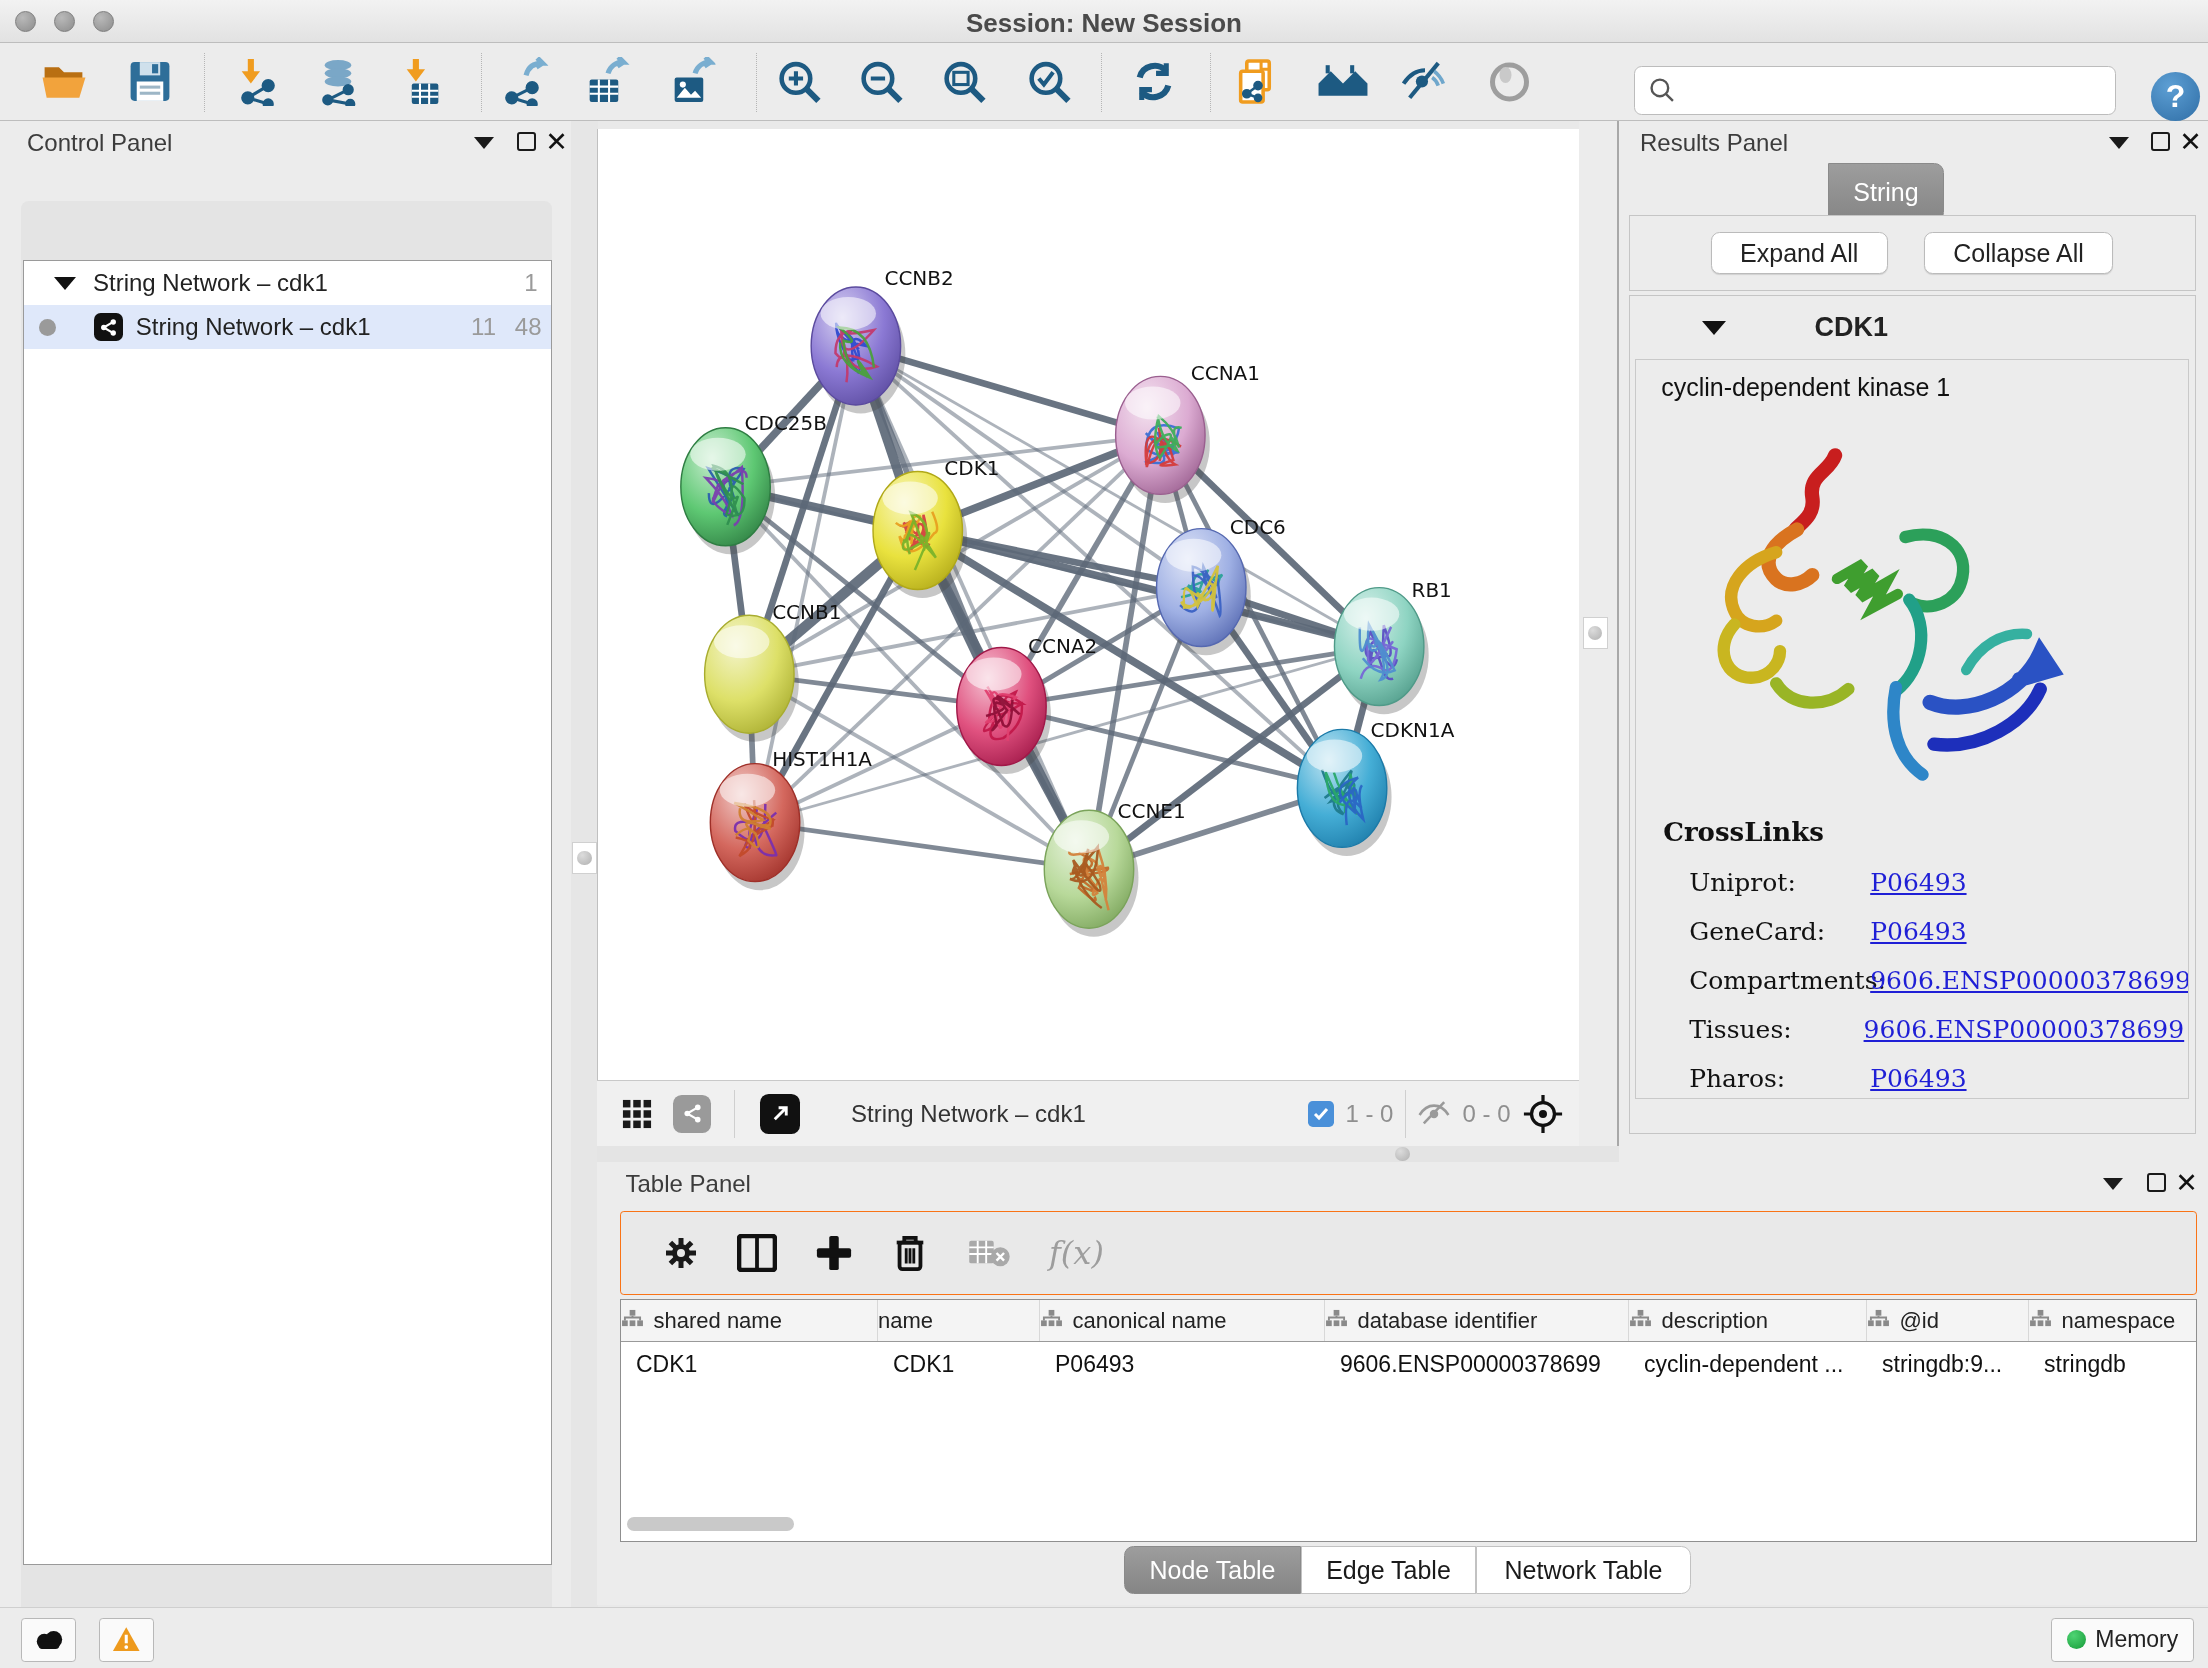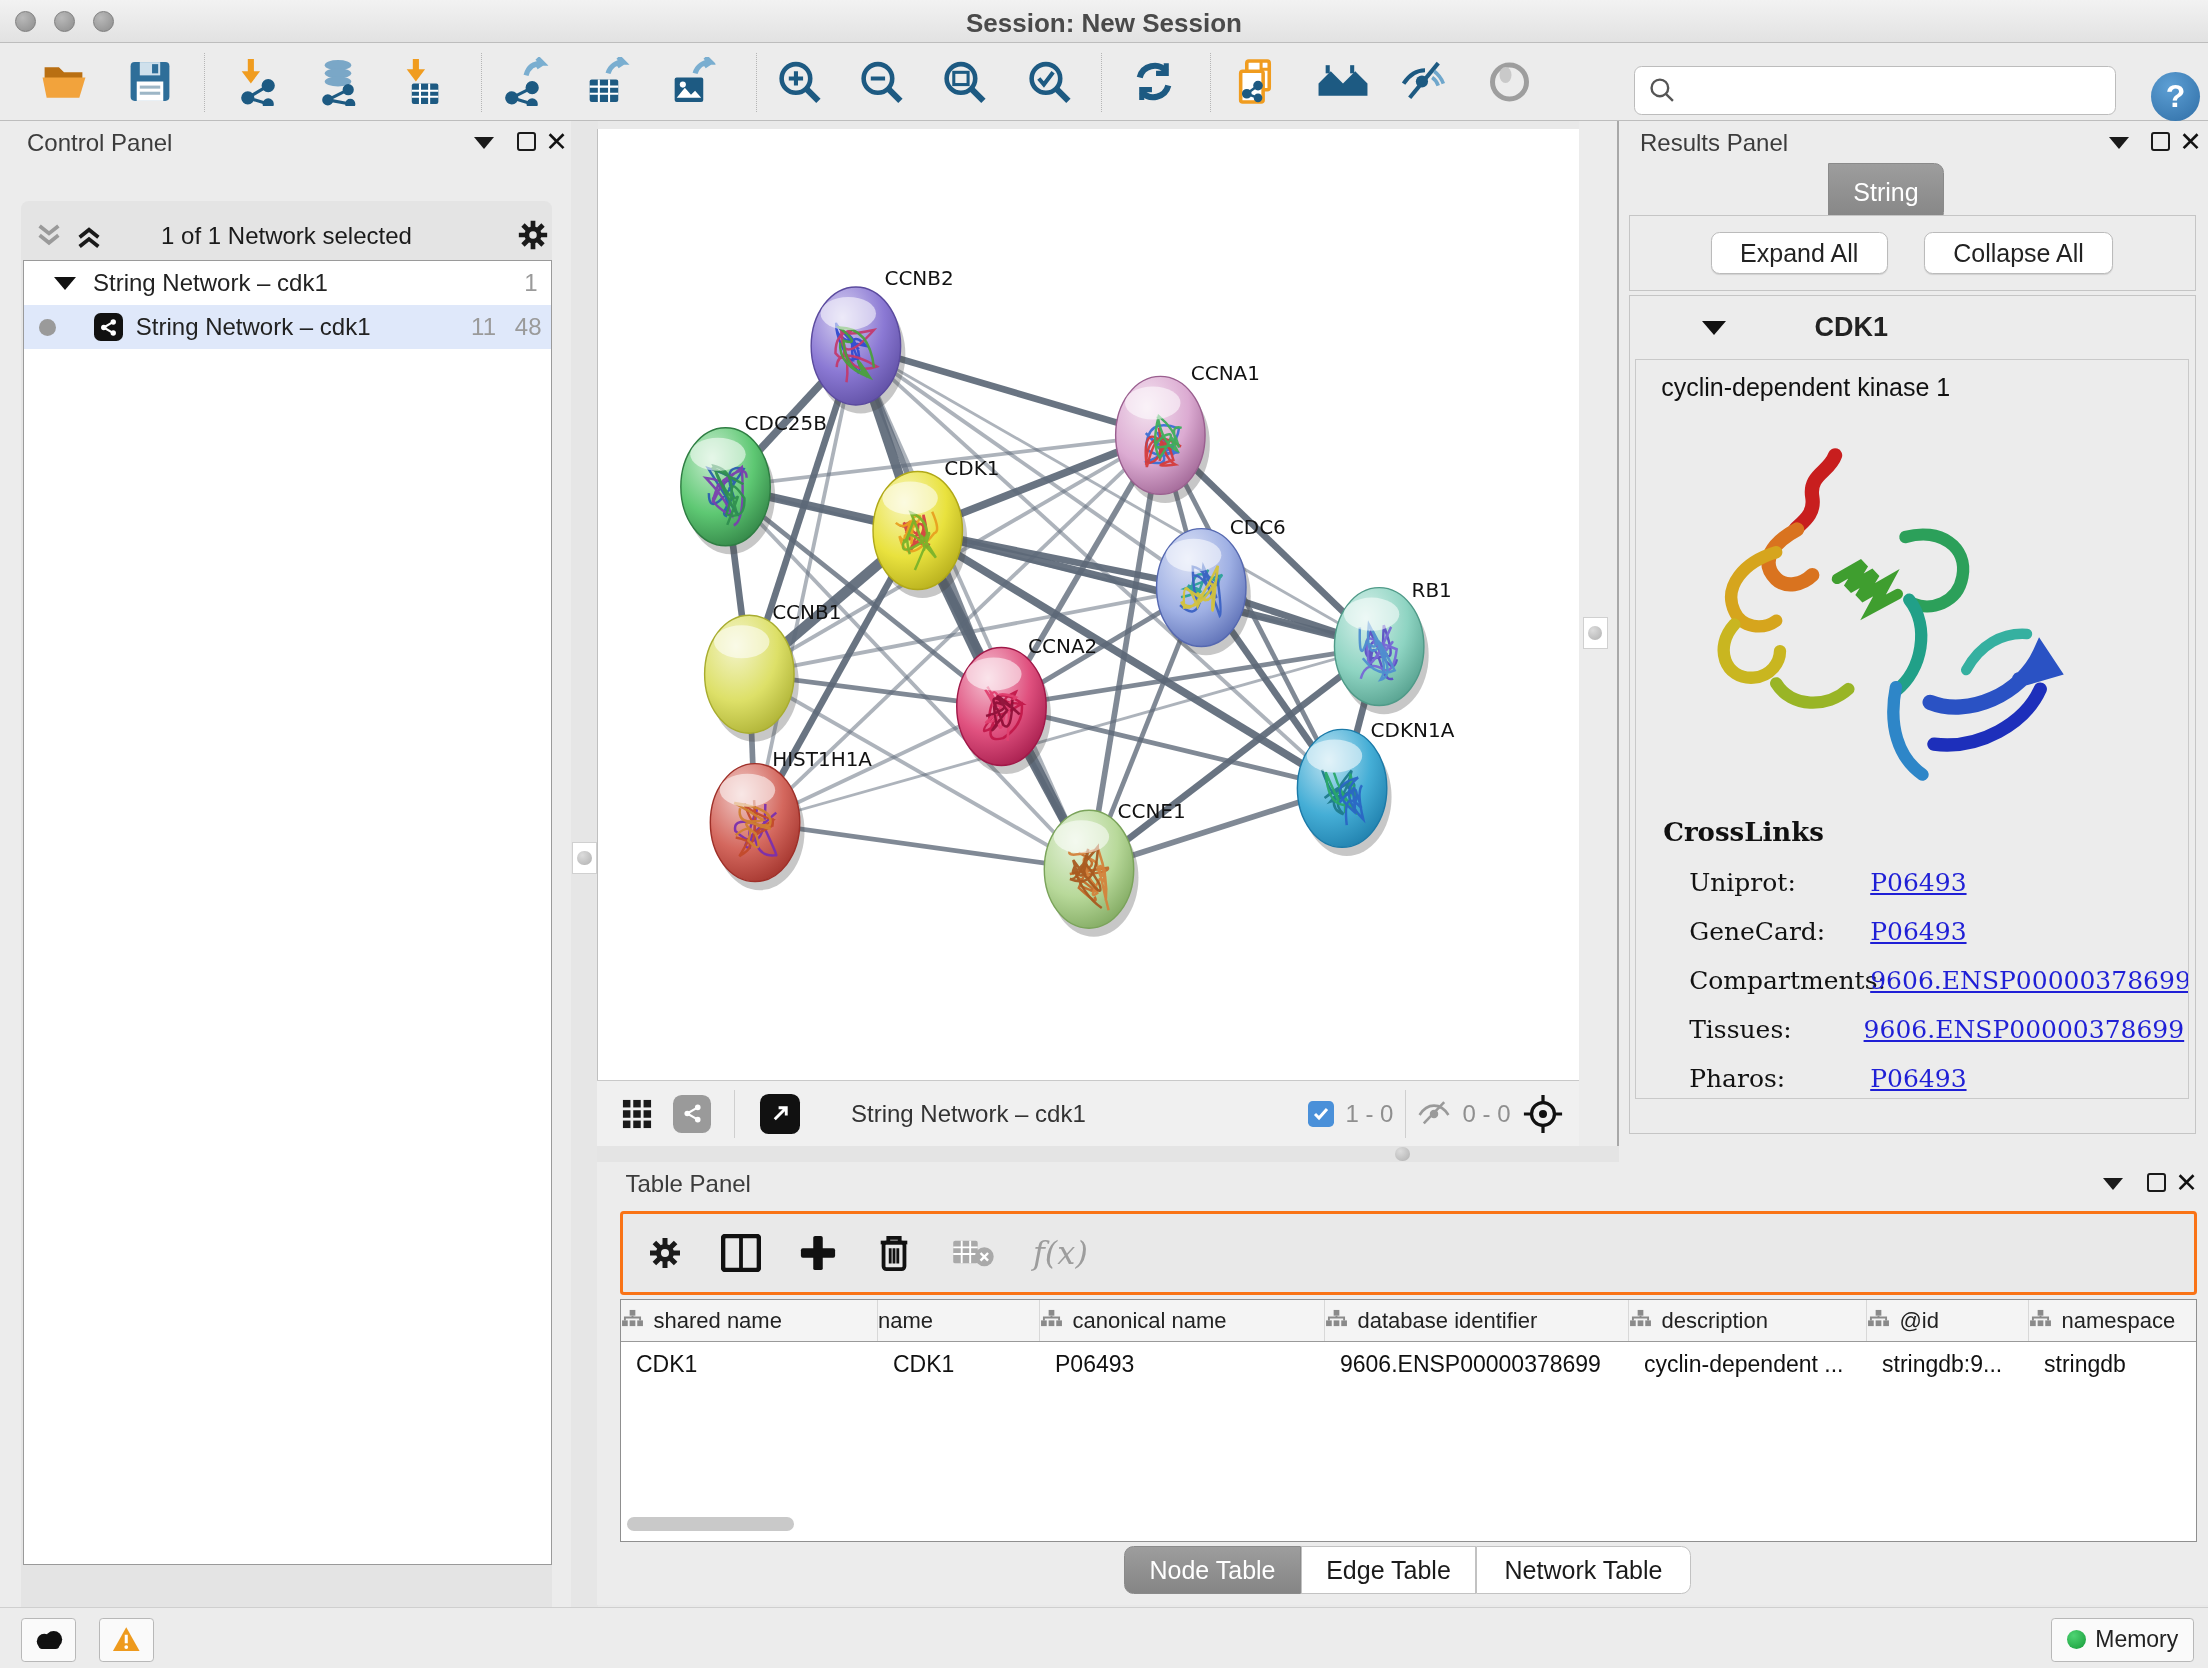--- a/index.html
+++ b/index.html
@@ -70,21 +70,21 @@
   #protein-img { position:absolute; left:49px; top:78px; }
   .serif { font-family:"DejaVu Serif", serif; }
   #crosslinks-title { position:absolute; left:27px; top:457px; font-size:26px; font-weight:bold; color:#111; }
   #crosslinks-rows { position:absolute; left:53px; top:498px; width:495px; }
   .cl-row { height:49px; display:flex; align-items:center; font-size:25px; }
   .cl-label { width:181px; color:#111; }
   .cl-link { text-decoration:underline; }
 
   
   #table-panel { left:597px; top:1162px; width:1611px; height:443px; background:#ececec; }
-  #tp-toolbar { left:23px; top:49px; width:1577px; height:84px; background:#e9e9e9; border:3px solid #f97316; border-radius:3.8px; display:flex; align-items:center; gap:38px; padding-left:24px; }
+  #tp-toolbar { left:23px; top:49px; width:1577px; height:84px; background:#e9e9e9; border:1px solid #f97316; border-radius:3.8px; display:flex; align-items:center; gap:38px; padding-left:42px; }
   #tp-fx { font-family:"DejaVu Serif", serif; font-style:italic; font-size:32px; color:#9d9d9d; }
   #tp-table { left:23px; top:137px; width:1577px; height:243px; background:#fff; border:1.9px solid #8f8f8f; overflow:hidden; }
   #tp-head { display:flex; height:42px; background:#f4f4f4; border-bottom:1.9px solid #9a9a9a; }
   .th { display:flex; align-items:center; gap:9.5px; font-size:22px; color:#222; border-right:1px solid #d8d8d8; overflow:hidden; white-space:nowrap; flex:none; }
   #tp-row { display:flex; height:44px; align-items:center; }
   .td { padding-left:15px; font-size:23px; color:#111; overflow:hidden; white-space:nowrap; flex:none; }
   #tp-hscroll { left:30px; top:355px; width:167px; height:14.3px; background:#c9c9c9; border-radius:7.6px; }
   #tp-tabs { left:527px; top:384px; display:flex; }
 
   
@@ -283,38 +283,20 @@
   <div class="abs win-ctl" style="left:514px; top:7.6px">
       <div class="float-sq"></div>
     </div>
   <div class="abs win-ctl" style="left:544px; top:7.6px">
       <span class="x-glyph">✕</span>
     </div>
 
   <div class="abs" id="cp-inner"></div>
 
 
-  <div class="abs" id="cp-selector">
-    <svg class="abs" style="left:13.3px; top:7.6px" width="30" height="28.5" viewBox="0 0 32 30" fill="none" stroke="#9a9a9a" stroke-width="4">
-        <path d="M6 4l10 8 10-8M6 14l10 8 10-8"></path>
-      </svg>
-    <svg class="abs" style="left:53px; top:7.6px" width="30" height="28.5" viewBox="0 0 32 30" fill="none" stroke="#1a1a1a" stroke-width="4">
-        <path d="M6 26l10-8 10 8M6 16l10-8 10 8"></path>
-      </svg>
-    <div class="abs" style="left:0; top:7.6px; width:531px; text-align:center; font-size:24px; color:#1a1a1a">1 of 1 Network selected</div>
-    <svg class="abs" style="left:495px; top:3.8px" width="34" height="34" viewBox="0 0 36 36">
-        <g fill="#1a1a1a">
-          <circle cx="18" cy="18" r="9"></circle>
-          <g stroke="#1a1a1a" stroke-width="5">
-            <path d="M18 3v8M18 25v8M3 18h8M25 18h8M7.4 7.4l5.6 5.6M23 23l5.6 5.6M28.6 7.4L23 13M13 23l-5.6 5.6"></path>
-          </g>
-          <circle cx="18" cy="18" r="4" fill="#e4e4e4"></circle>
-        </g>
-      </svg>
-  </div>
 
   <div class="abs" id="cp-tree">
     <div class="tree-row">
       <div style="width:0;height:0;border-left:11.4px solid transparent;border-right:11.4px solid transparent;border-top:13.3px solid #111; margin-left:30px"></div>
       <span style="margin-left:17px">String Network – cdk1</span>
       <span class="tree-count" style="position:absolute; right:13.3px">1</span>
     </div>
     <div class="tree-row" style="background:#dfe8fa">
       <div style="width:17px;height:17px;border-radius:50%;background:#9a9a9a;margin-left:15px"></div>
       <div class="share-badge" style="margin-left:38px">

